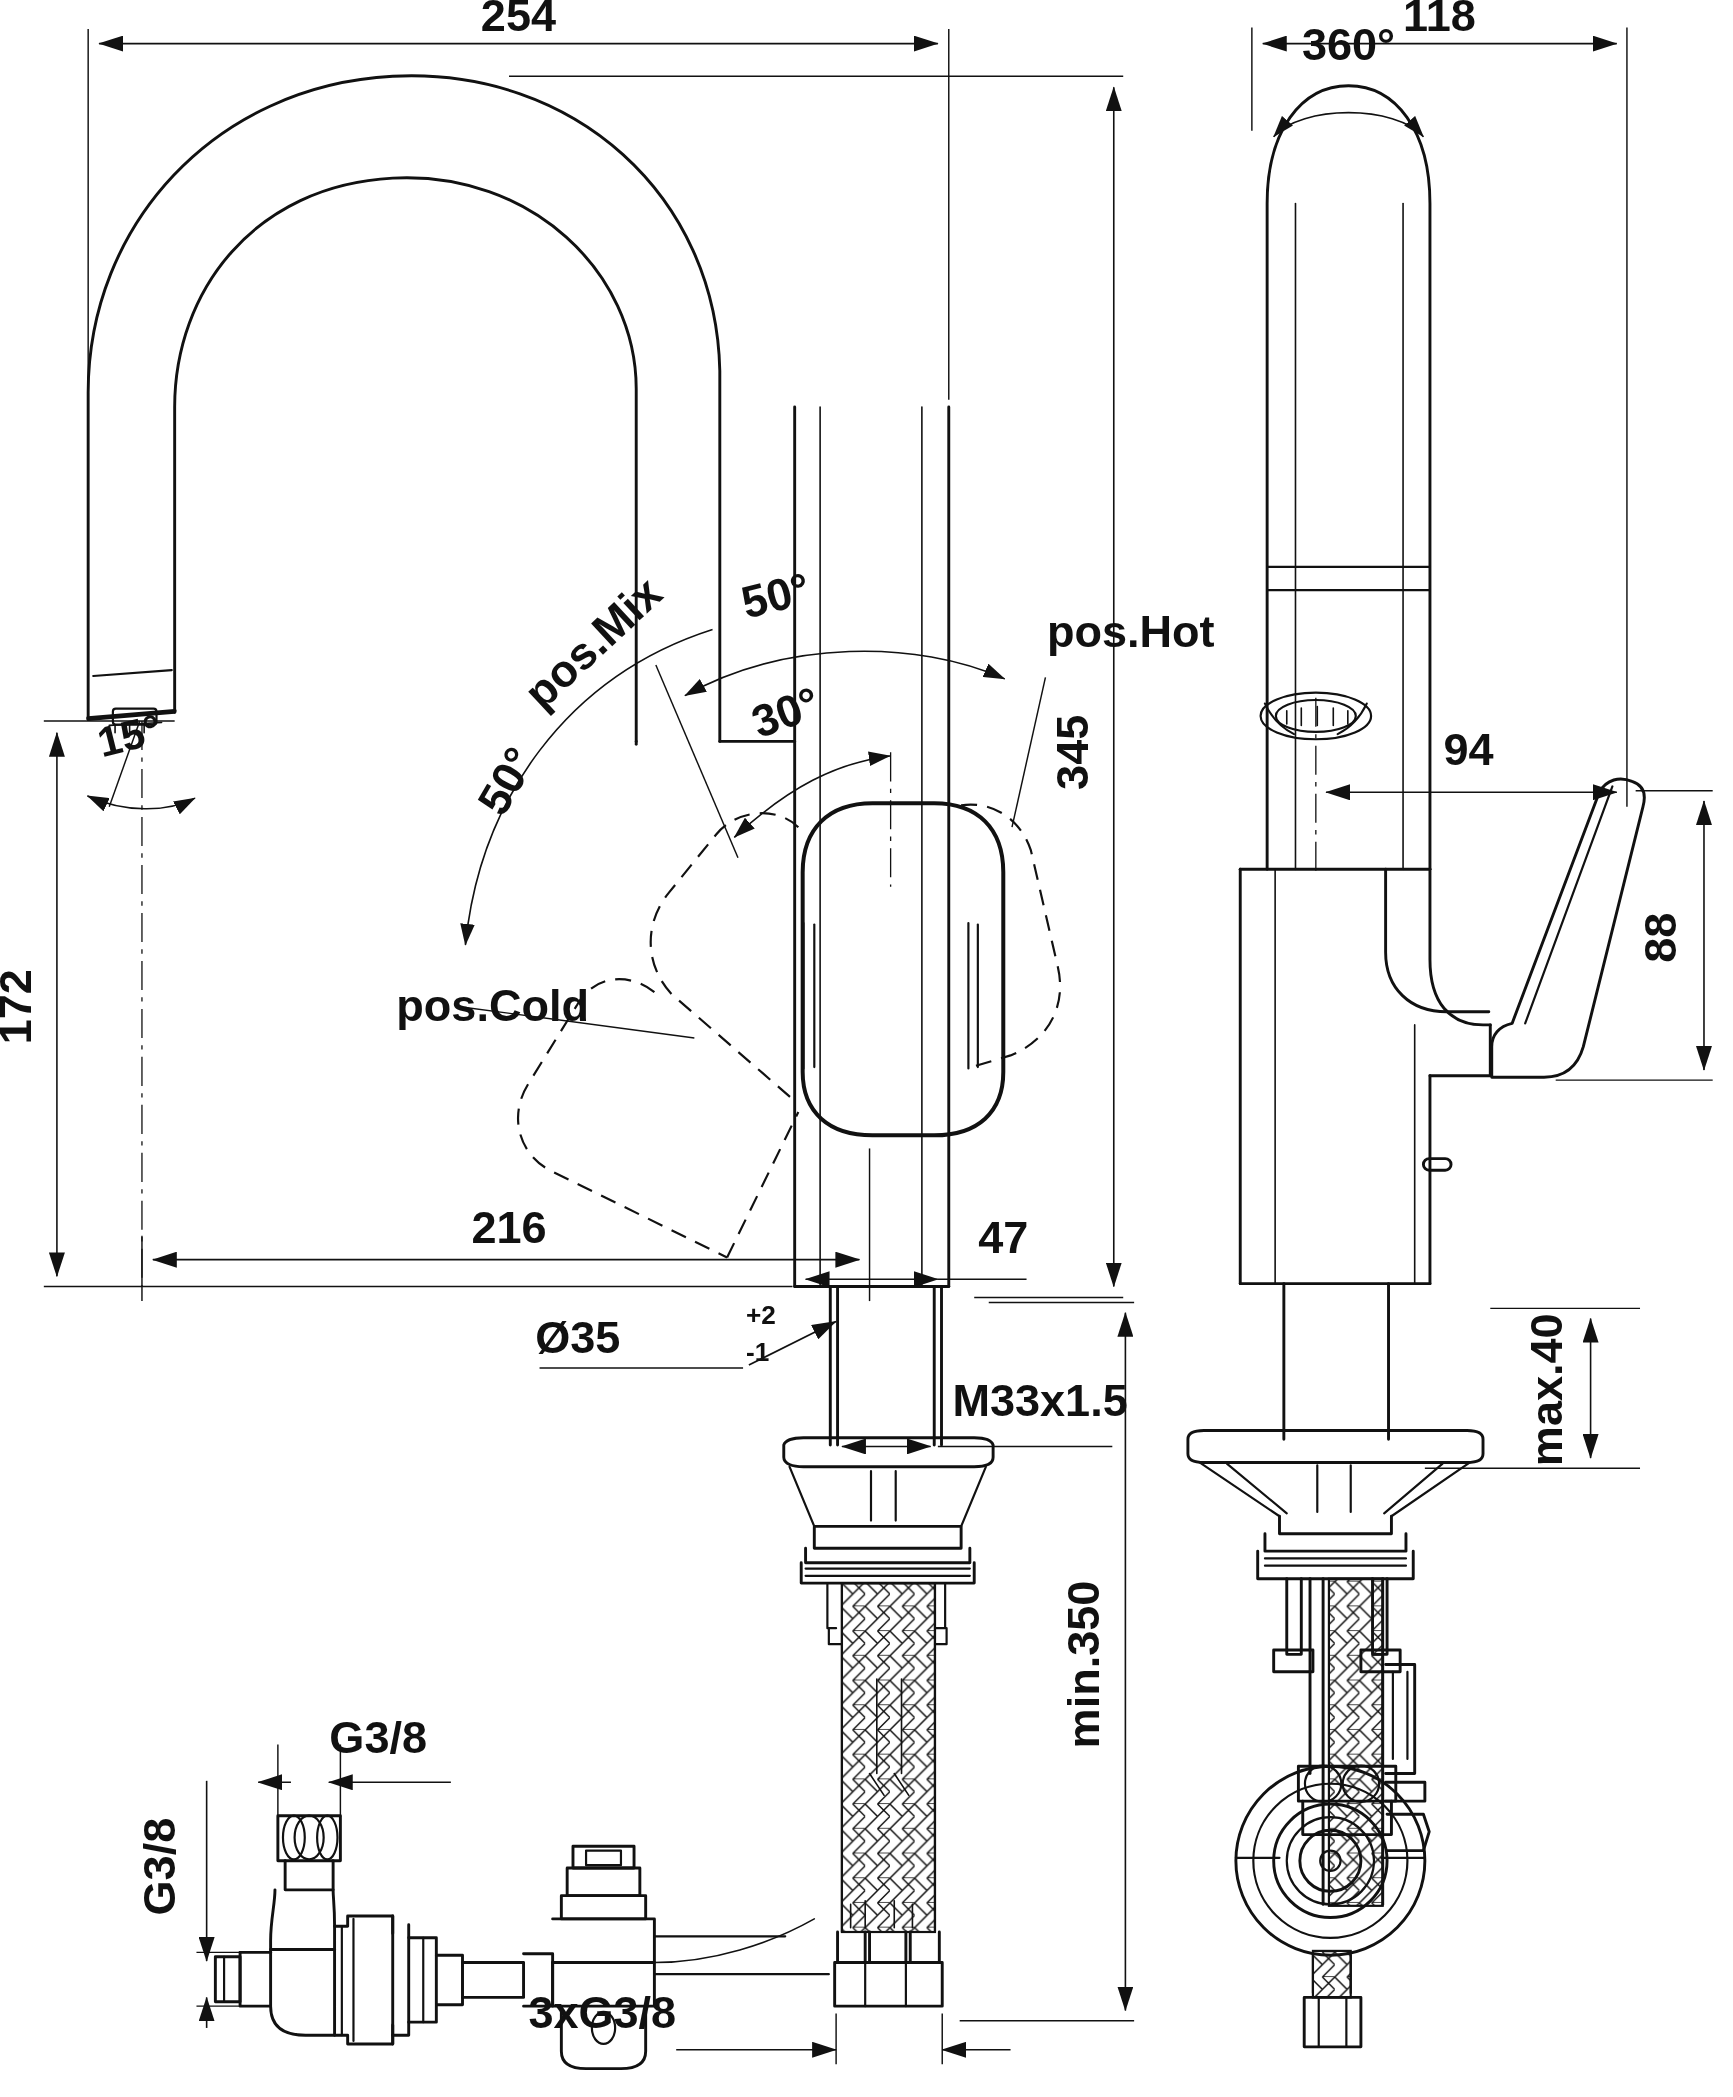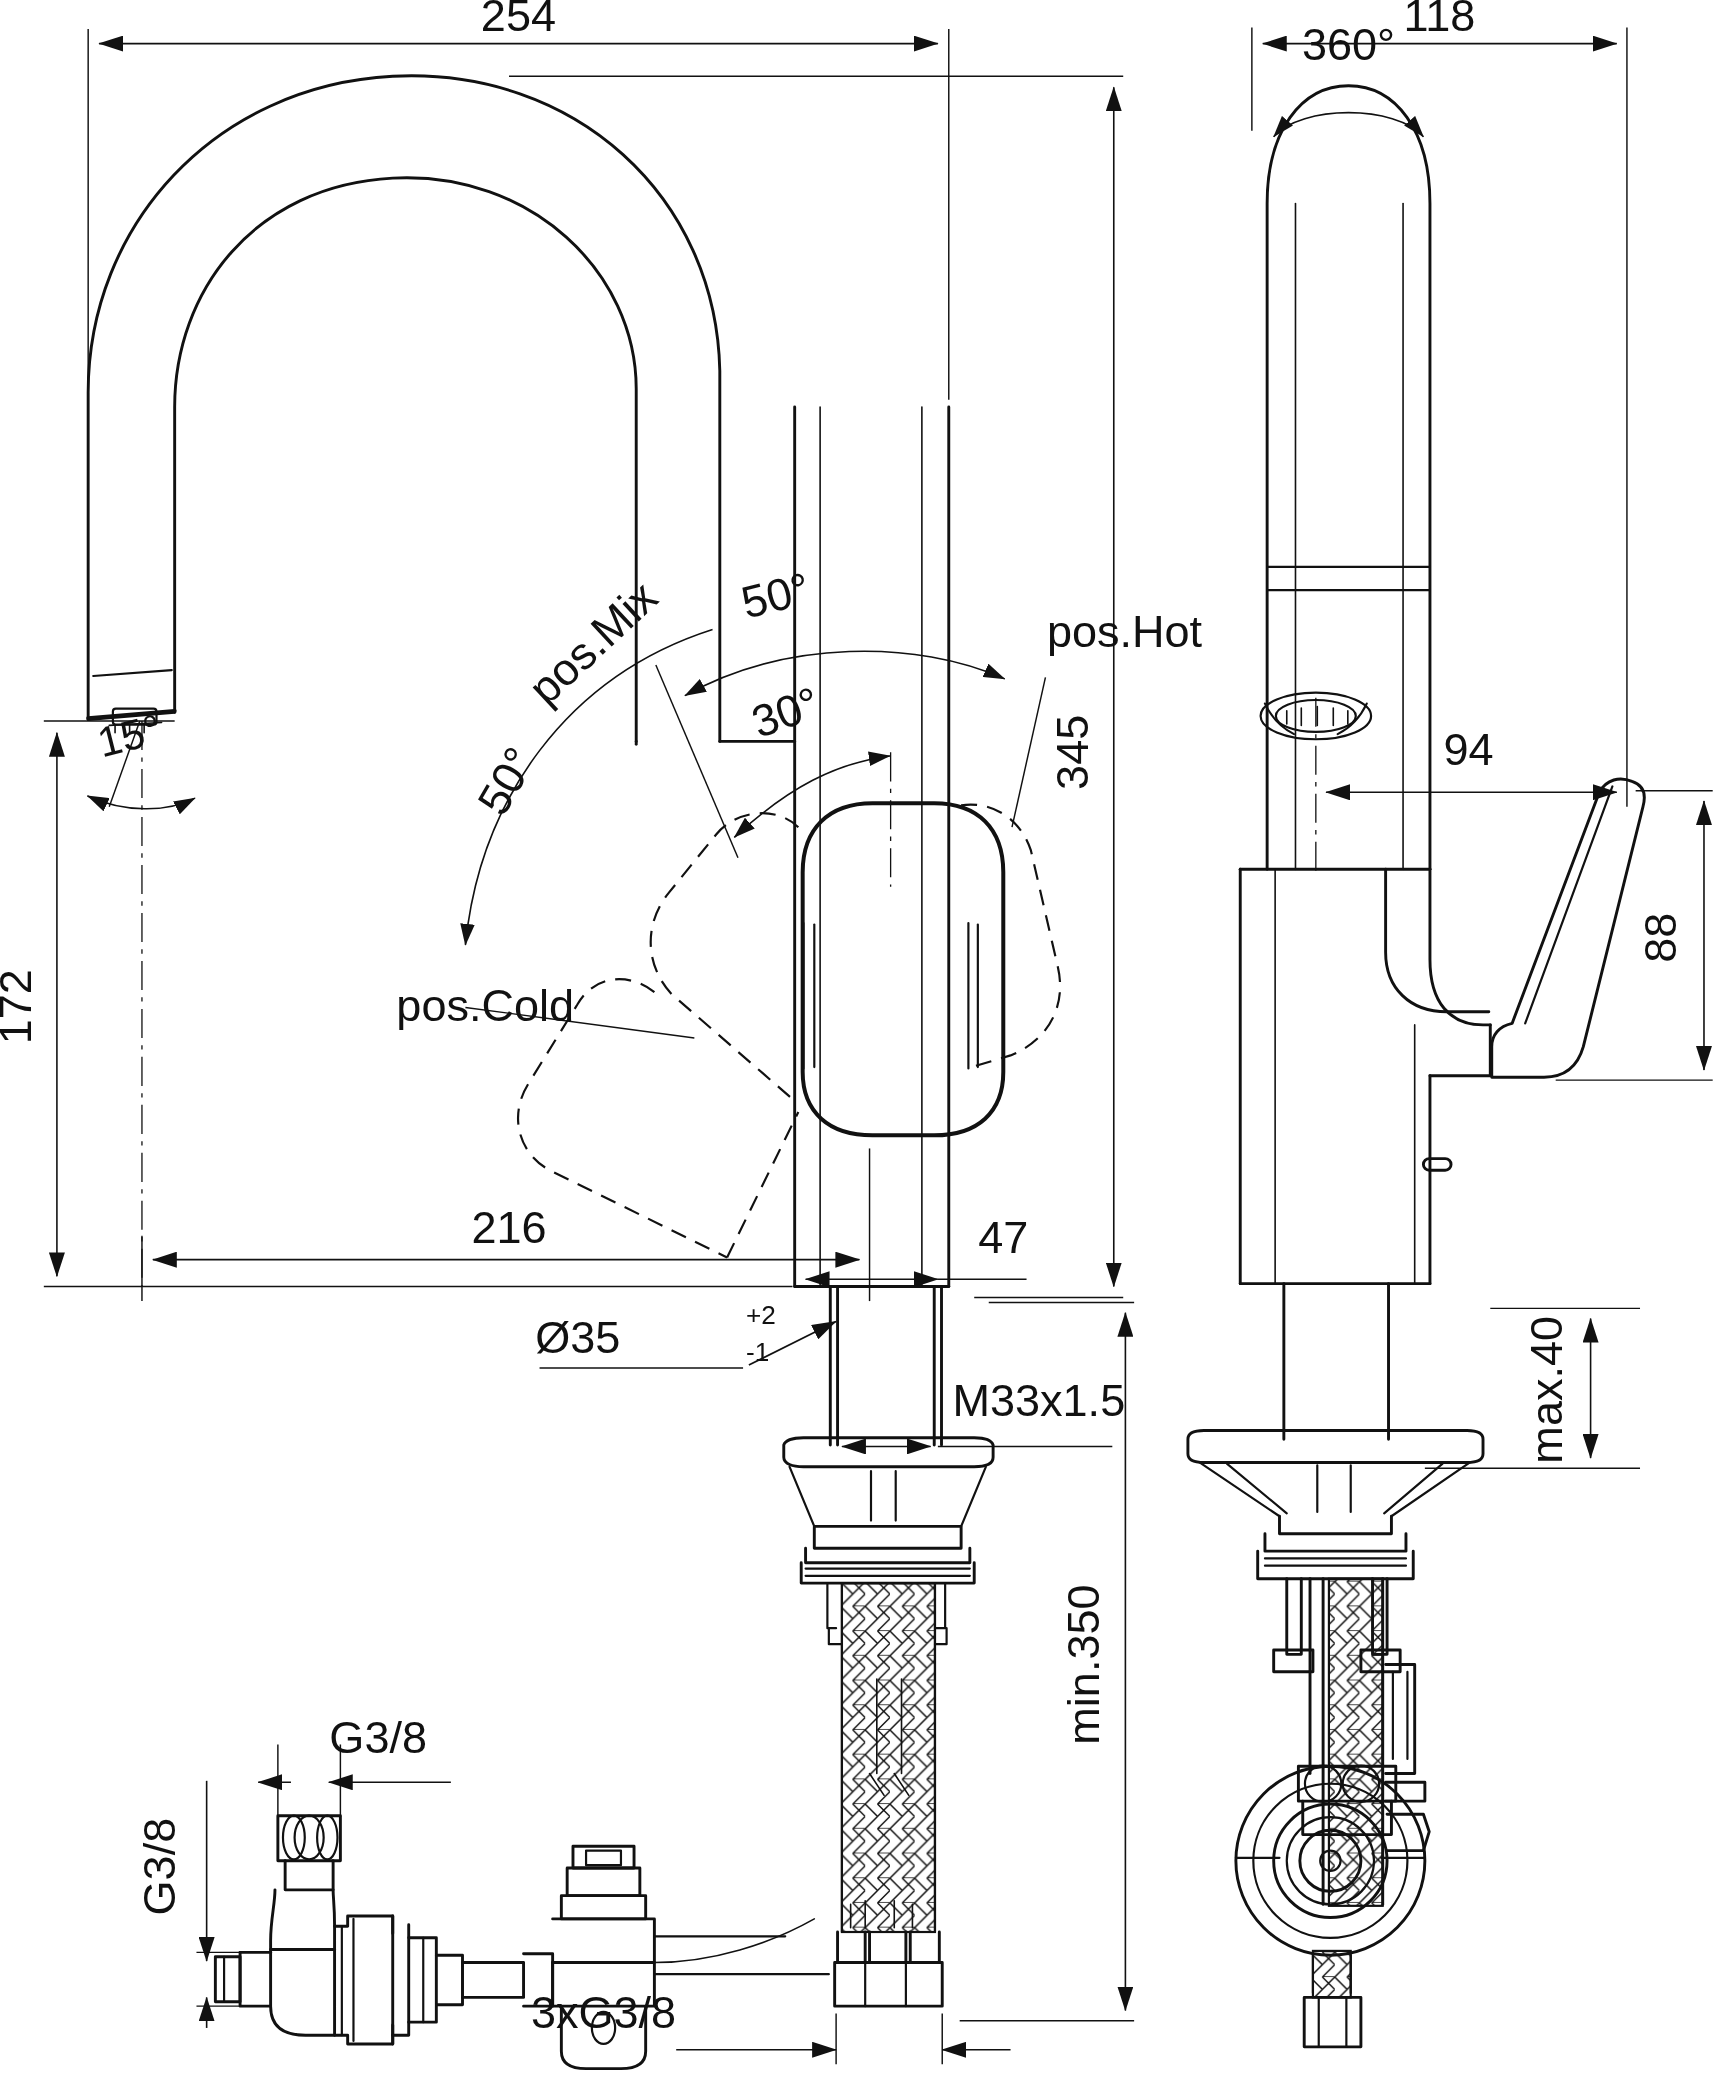--- a/index.html
+++ b/index.html
@@ -1,17 +1,17 @@
 <!DOCTYPE html>
 <html style="font-size:11.6px"><head>
 <meta charset="utf-8">
 <style>
   html,body{margin:0;padding:0;background:#ffffff;}
   body{font-family:"Liberation Sans", sans-serif;}
-  #sheet{position:relative;width:1734px;height:2097px;background:#fff;overflow:hidden;}
+  #sheet{position:relative;width:1734px;height:2097px;background:#fff;overflow:hidden;font-weight:bold;}
   svg#drawing{position:absolute;left:0;top:0;width:1734px;height:2097px;}
   .ln{fill:none;stroke:#111111;stroke-width:3;stroke-linecap:round;stroke-linejoin:round;}
   .ln-thin{fill:none;stroke:#111111;stroke-width:2.2;stroke-linecap:round;stroke-linejoin:round;}
   .ln-thick{fill:none;stroke:#111111;stroke-width:5.5;stroke-linecap:round;stroke-linejoin:round;}
   .ln-med{fill:none;stroke:#111111;stroke-width:4;stroke-linecap:round;stroke-linejoin:round;}
   .dim{fill:none;stroke:#111111;stroke-width:2.2;}
   .ext{fill:none;stroke:#111111;stroke-width:2;}
   .dash{fill:none;stroke:#111111;stroke-width:3;stroke-dasharray:22 14;stroke-linecap:butt;}
   .center{fill:none;stroke:#111111;stroke-width:1.8;stroke-dasharray:40 10 6 10;}
   .arrowhead{fill:#111111;}

